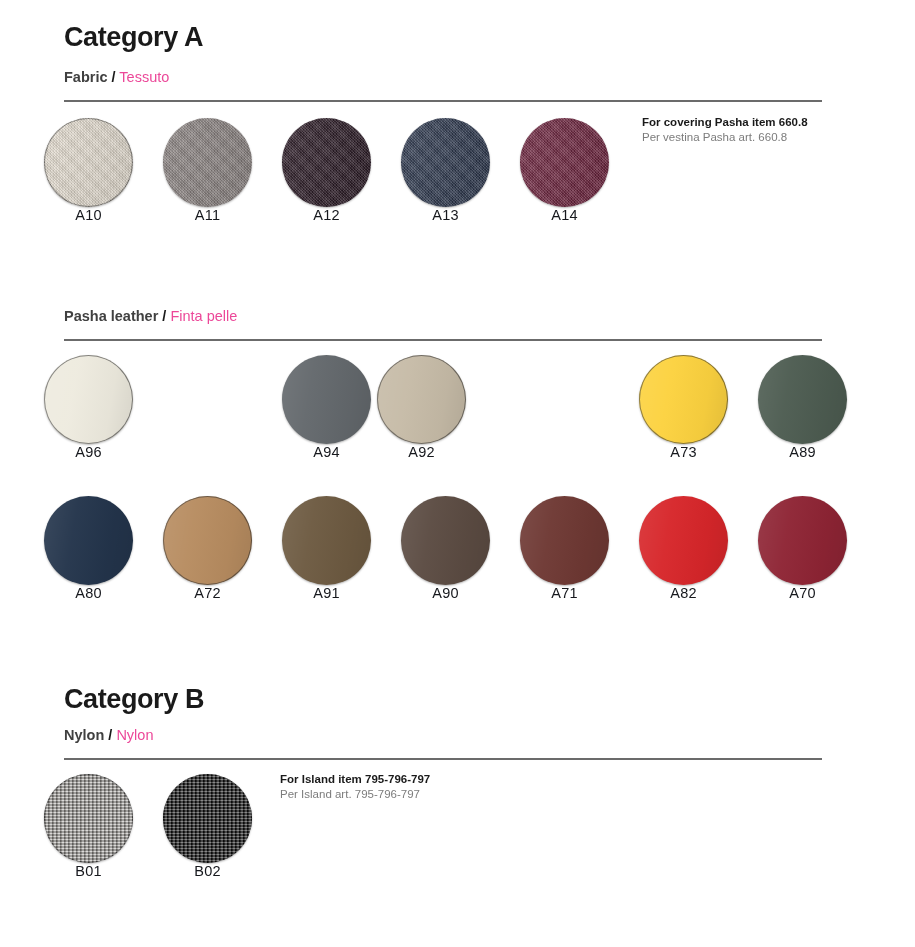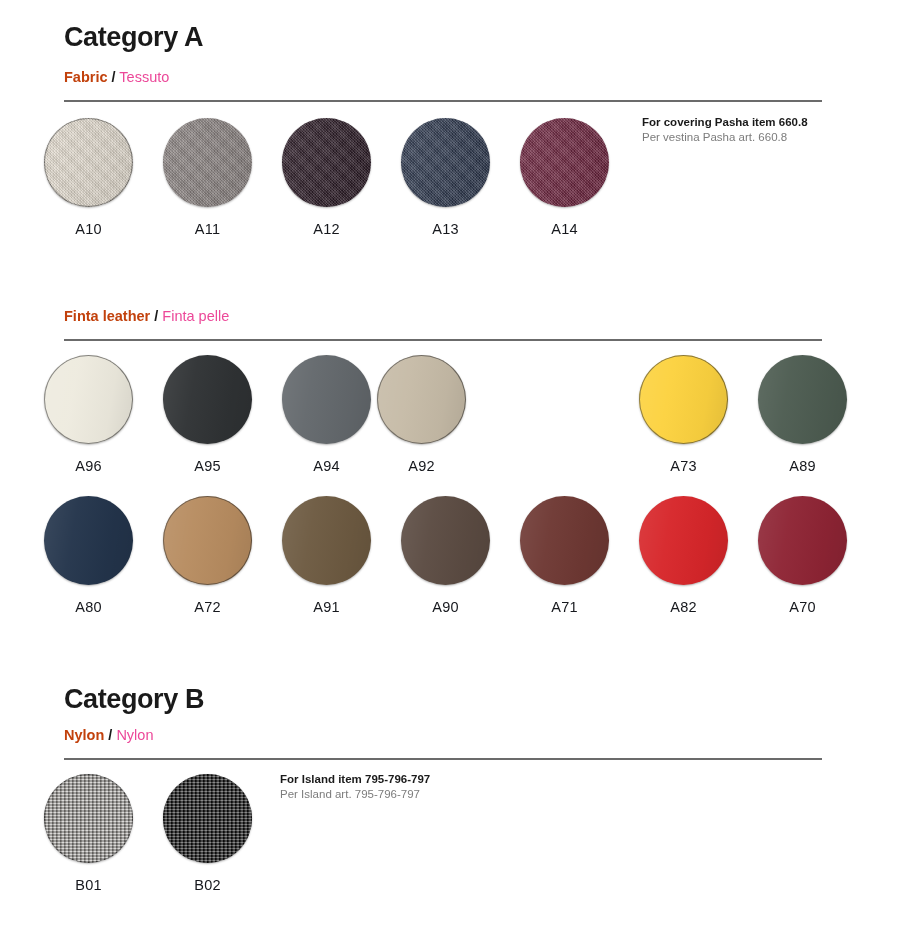--- a/index.html
+++ b/index.html
@@ -36,21 +36,21 @@
 
   .subhead {
     position: absolute;
     left: 64px;
     font-size: 14.5px;
     color: #6f6f6f;
     white-space: nowrap;
   }
   .subhead .primary {
     font-weight: bold;
-    color: #c2410c;
+    color: #404040;
   }
   .subhead .sep {
     font-weight: bold;
     color: #1a1a1a;
   }
   .subhead .secondary {
     color: #ec4899;
   }
 
   .rule {
@@ -139,21 +139,20 @@
     content: "";
     position: absolute;
     inset: -20%;
     background-image:
       repeating-linear-gradient(90deg, rgba(0,0,0,0.16) 0 1px, rgba(255,255,255,0.10) 1px 4px);
     background-position: 2px 0;
     opacity: 0.8;
   }
 
   .swatch-label {
-    margin-top: 14px;
     text-align: center;
     font-size: 14.5px;
     color: #16181d;
     letter-spacing: 0.2px;
   }
 </style>
 </head>
 <body>
 
 <div class="page">
@@ -187,33 +186,29 @@
   <div class="swatch" style="left:401px; top:118px;">
     <div class="disc fabric" style="background:#29344b;"></div>
     <div class="swatch-label">A13</div>
   </div>
   <div class="swatch" style="left:520px; top:118px;">
     <div class="disc fabric" style="background:#6b1f3a;"></div>
     <div class="swatch-label">A14</div>
   </div>
 
   <div class="subhead" style="top:308px;">
-    <span class="primary">Finta leather</span>
+    <span class="primary">Pasha leather</span>
     <span class="sep">/</span>
     <span class="secondary">Finta pelle</span>
   </div>
   <div class="rule" style="top:339px; width:758px;"></div>
 
   <div class="swatch" style="left:44px; top:355px;">
     <div class="disc leather outlined" style="background:#eeebdf;"></div>
     <div class="swatch-label">A96</div>
-  </div>
-  <div class="swatch" style="left:163px; top:355px;">
-    <div class="disc leather" style="background:#2f3234;"></div>
-    <div class="swatch-label">A95</div>
   </div>
   <div class="swatch" style="left:282px; top:355px;">
     <div class="disc leather" style="background:#63686c;"></div>
     <div class="swatch-label">A94</div>
   </div>
   <div class="swatch" style="left:377px; top:355px;">
     <div class="disc leather outlined" style="background:#c6bba7;"></div>
     <div class="swatch-label">A92</div>
   </div>
   <div class="swatch" style="left:639px; top:355px;">

